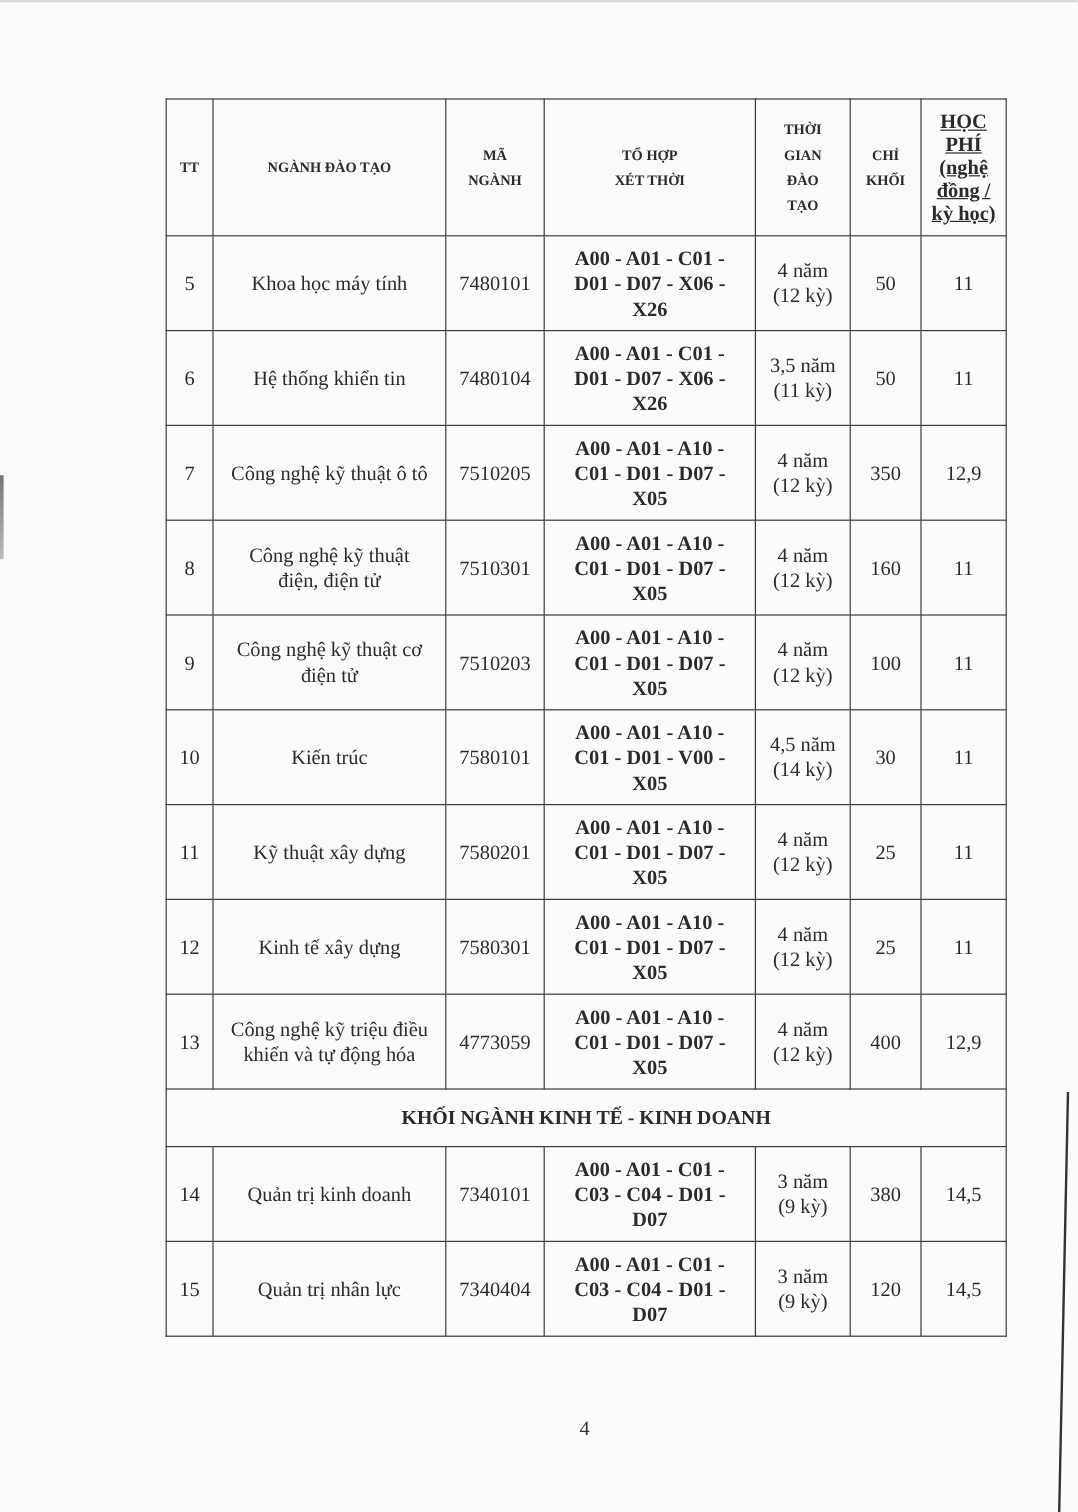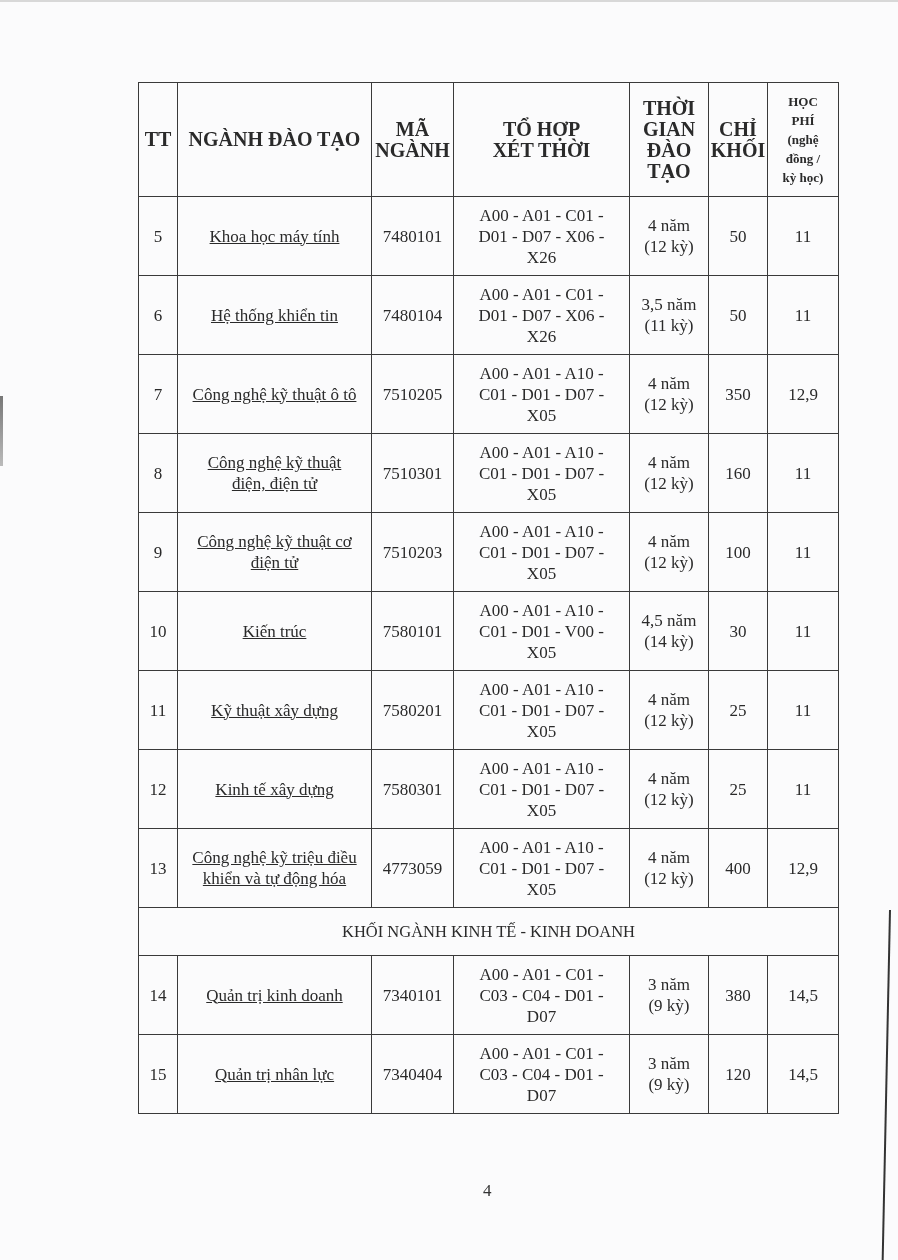--- a/index.html
+++ b/index.html
@@ -23,28 +23,28 @@
   table.admissions {
     position: absolute; left: 138px; top: 82px;
     width: 700px; border-collapse: collapse; table-layout: fixed;
   }
   table.admissions td, table.admissions th {
     border: 1.3px solid #3a3a3a;
     padding: 0; text-align: center; vertical-align: middle;
     font-size: 17px; line-height: 21px;
   }
   table.admissions th {
-    font-weight: bold; font-size: 20px; line-height: 21px; height: 113px;
-  }
-  table.admissions th.fee-head { font-size: 13px; line-height: 19px; }
+    font-weight: bold; font-size: 12px; line-height: 21px; height: 113px;
+  }
+  table.admissions th.fee-head { font-size: 17px; line-height: 19px; text-decoration: underline; }
   tr.data-row td { height: 78px; }
-  td.name-cell { text-align: left; padding-left: 6px; padding-right: 4px; text-decoration: underline; }
-  td.combo-cell { line-height: 21px; }
+  td.name-cell { text-align: left; padding-left: 6px; padding-right: 4px; }
+  td.combo-cell { line-height: 21px; font-weight: bold; }
   tr.section-row td {
-    height: 47px; font-weight: normal; font-size: 16.5px;
+    height: 47px; font-weight: bold; font-size: 16.5px;
   }
   .page-number {
     position: absolute; left: 483px; top: 1181px; font-size: 17px; color: #333;
   }
 </style>
 </head>
 <body>
 
 <div class="page-top-edge"></div>
 <div class="left-edge-mark"></div>

